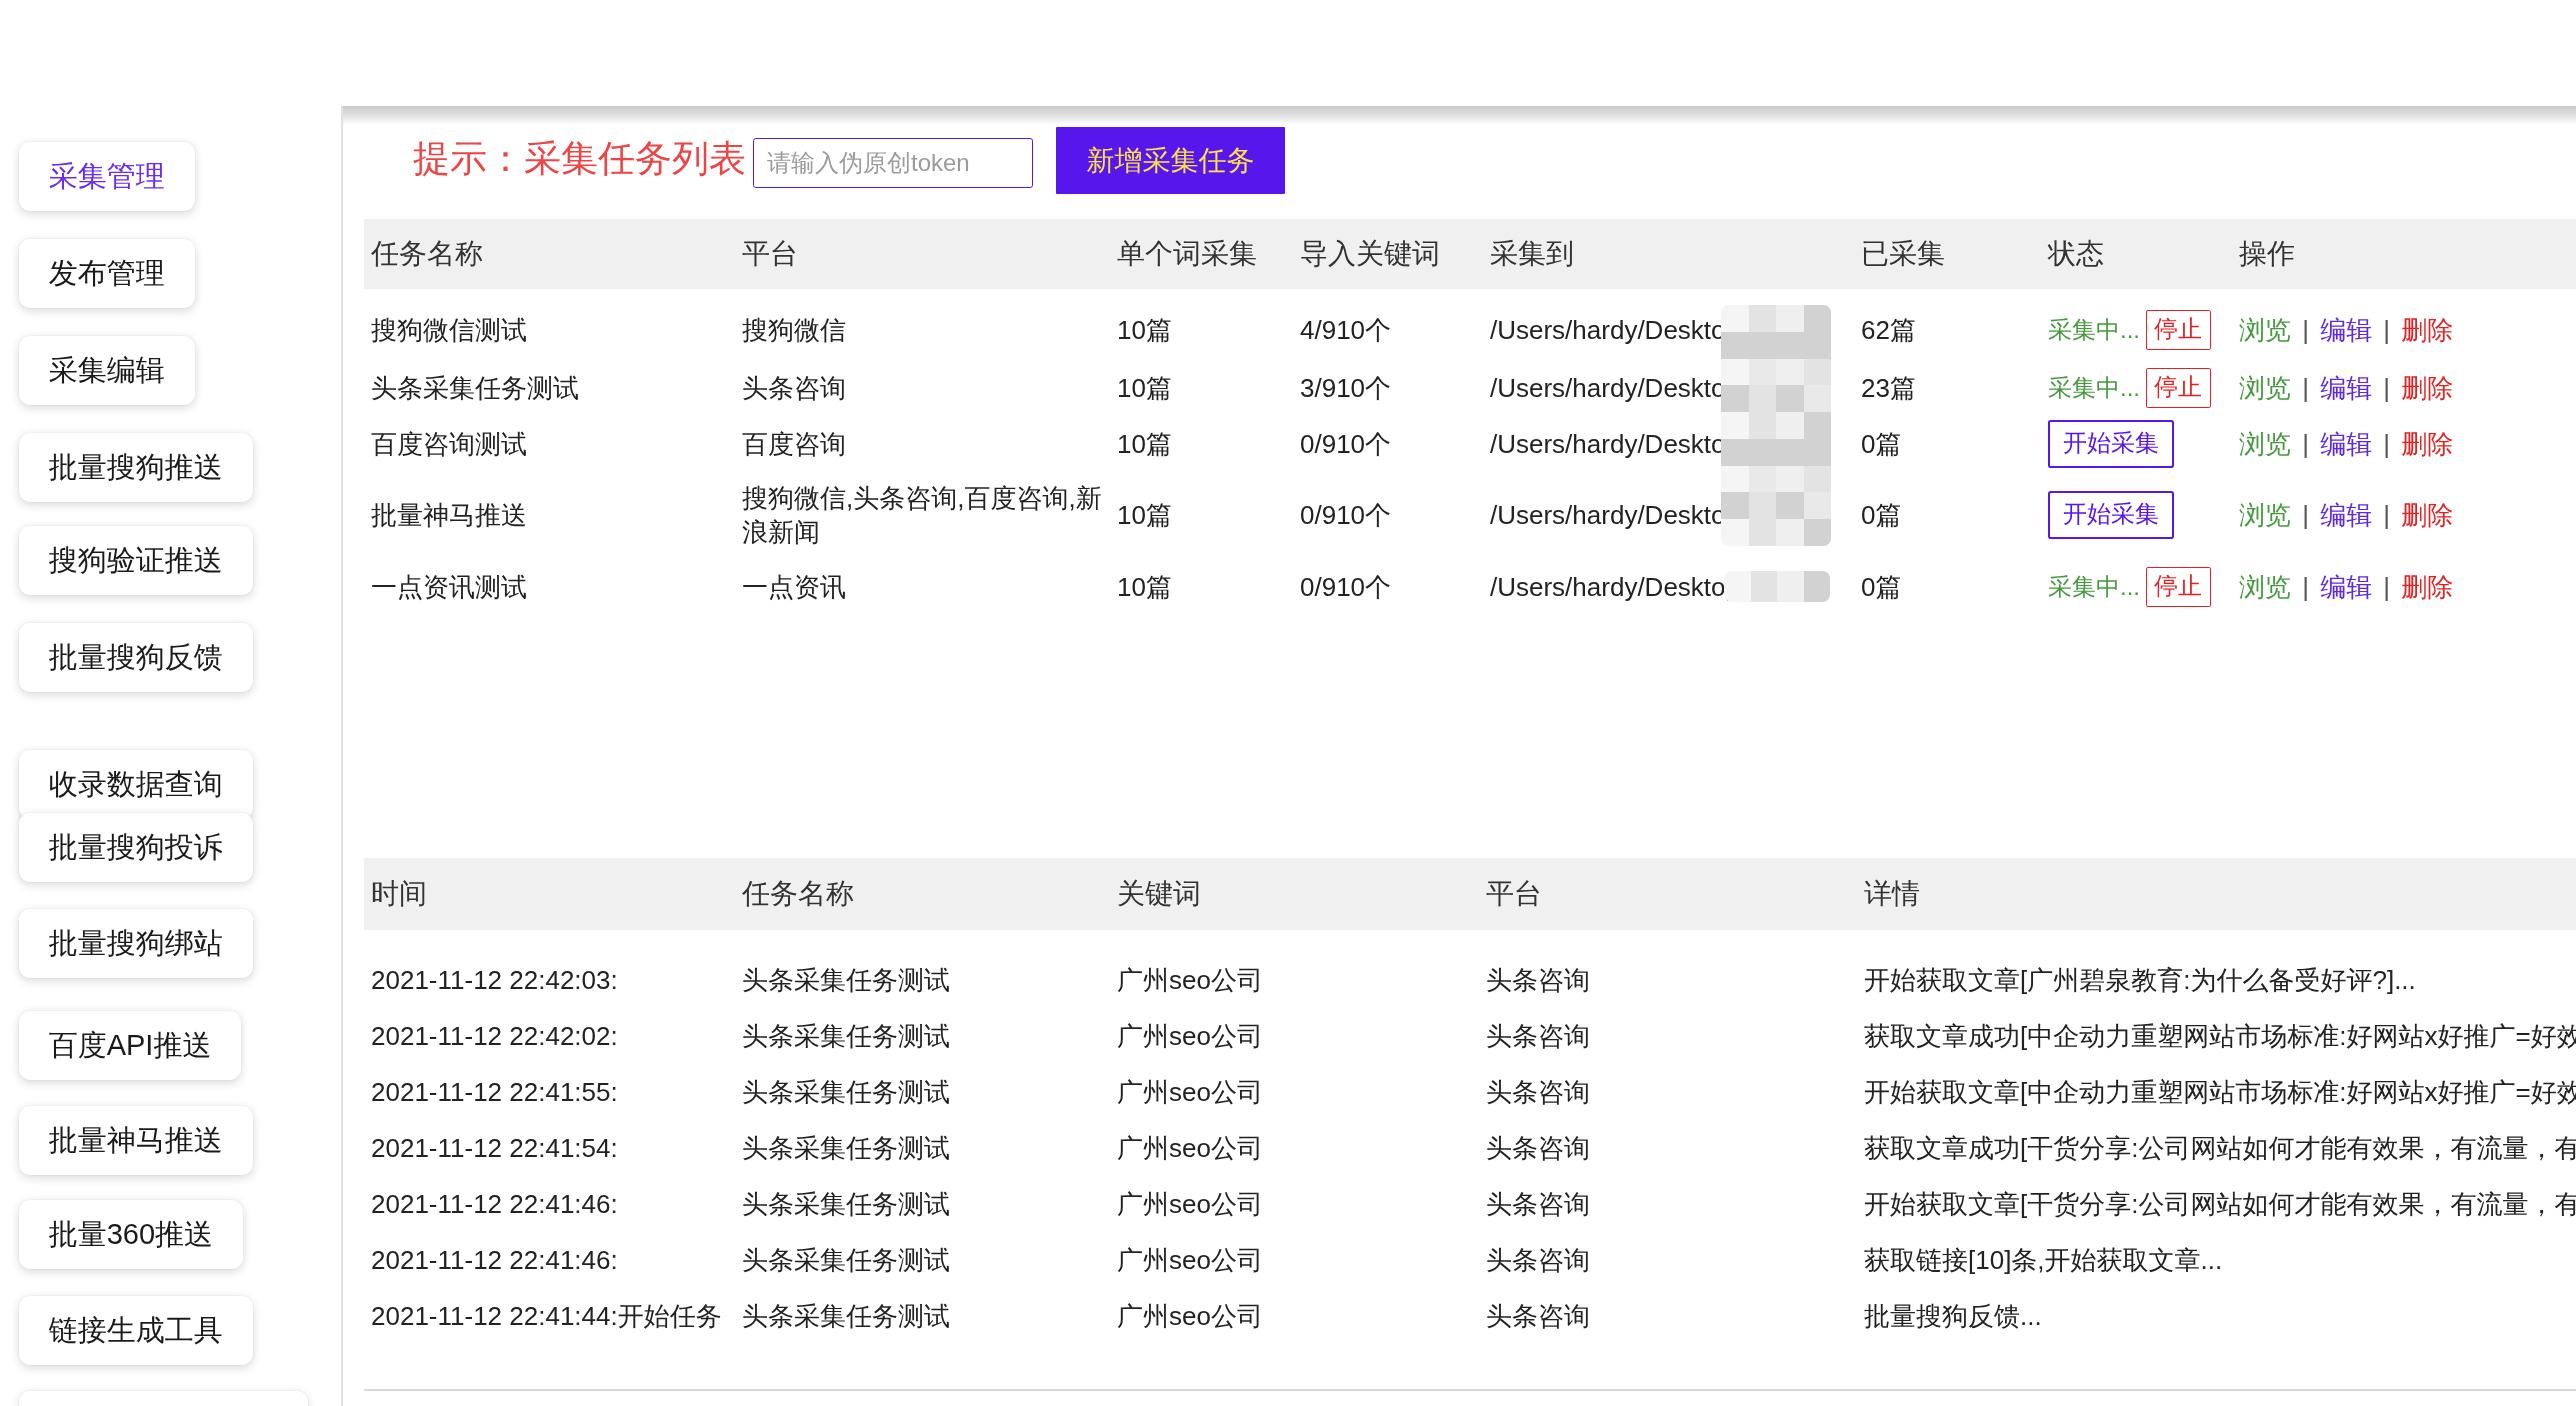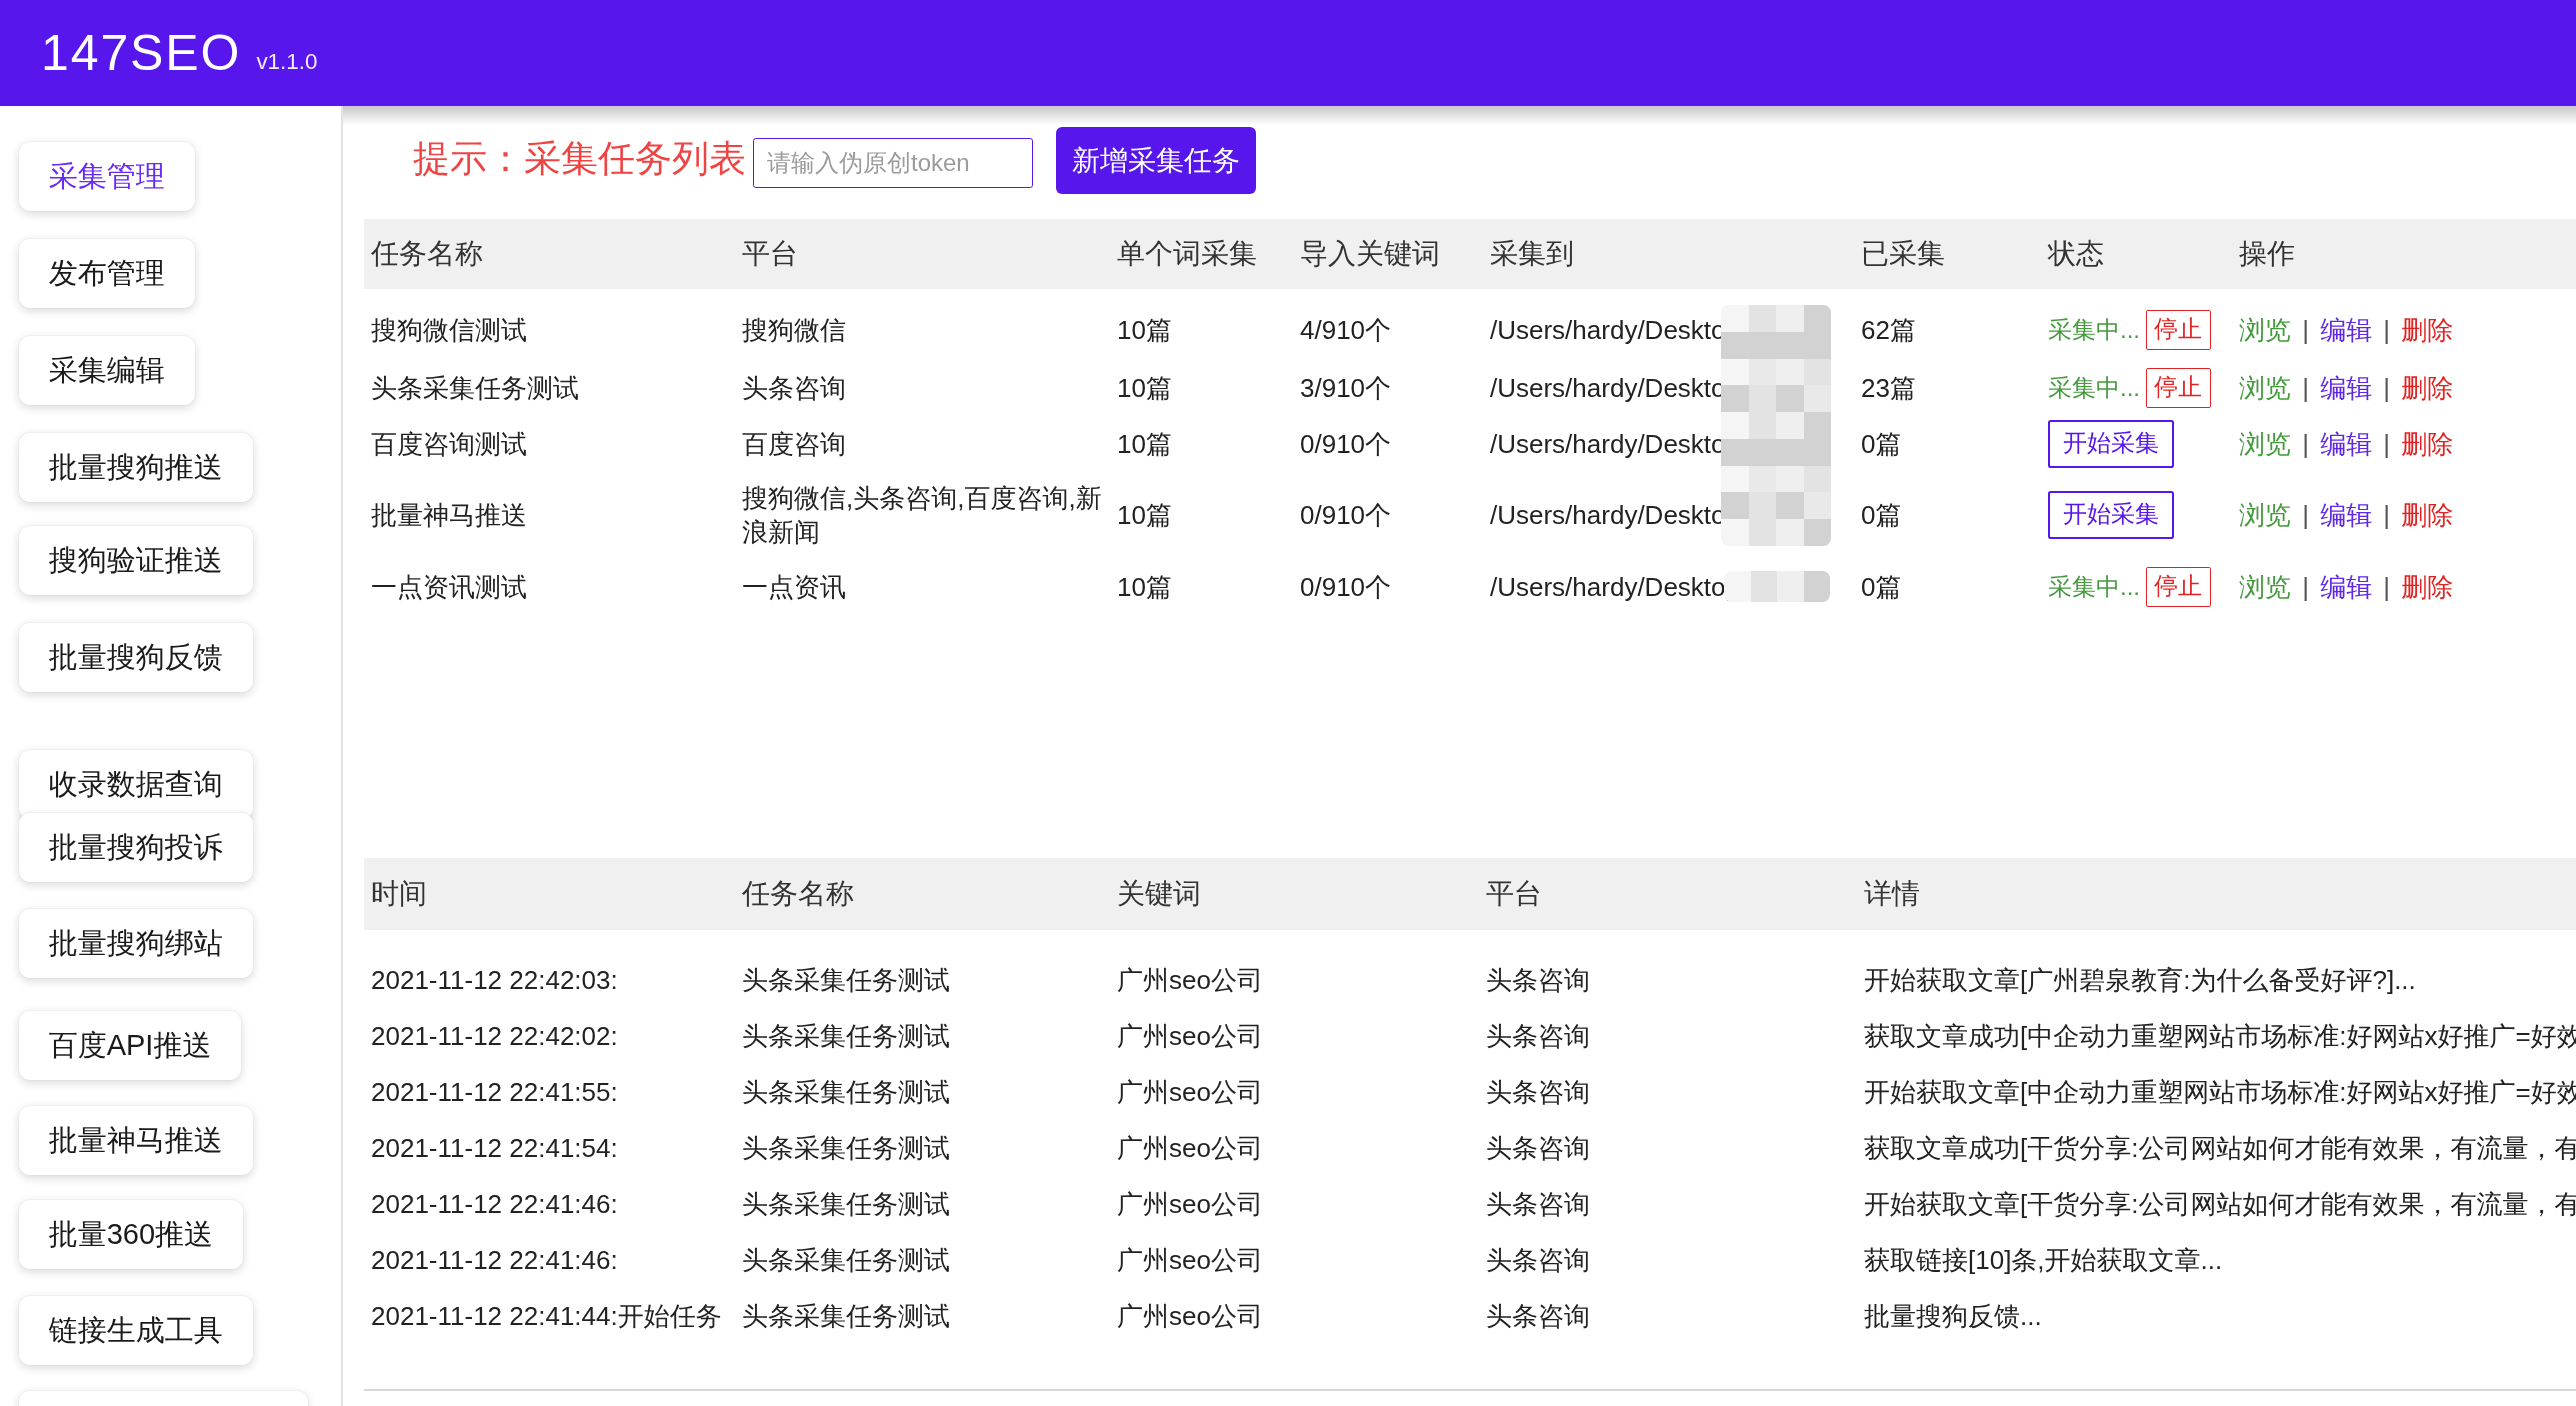--- a/index.html
+++ b/index.html
@@ -20,22 +20,22 @@
     background:#fff;border-radius:11.2px;font-size:29px;color:#1a1a1a;white-space:nowrap;
     box-shadow:0 2.8px 9.3px rgba(0,0,0,.15),0 0 1.9px rgba(0,0,0,.08);cursor:pointer;}
   .side-btn.active{color:#6a2cf5;}
 
   
   .main-title{position:absolute;left:385px;top:138px;font-size:37px;line-height:41px;font-weight:normal;color:#ef4444;margin-left:28px;}
   .token-input{position:absolute;left:753px;top:138px;width:280px;height:50px;box-sizing:border-box;
     border:1.9px solid #5716eb;border-radius:2.8px;padding:0 13px;font-size:24px;color:#333;outline:none;
     font-family:"Liberation Sans","DejaVu Sans",sans-serif;}
   .token-input::placeholder{color:#9b9b9b;}
-  .add-btn{position:absolute;left:1056px;top:127px;width:200px;height:67px;background:#5716eb;color:#ffffff;
-    border:none;border-radius:6px;font-size:28px;cursor:pointer;font-family:"Liberation Sans","DejaVu Sans",sans-serif;}
+  .add-btn{position:absolute;left:1056px;top:127px;width:229px;height:67px;background:#5716eb;color:#fde047;
+    border:none;border-radius:1px;font-size:28px;cursor:pointer;font-family:"Liberation Sans","DejaVu Sans",sans-serif;}
 
   
   .grid-row{position:absolute;left:364px;width:2212px;display:grid;box-sizing:border-box;
     padding-left:7px;align-items:center;overflow:hidden;}
   .t1{grid-template-columns:371px 375px 183px 190px 371px 187px 191px auto;}
   .t2{grid-template-columns:371px 375px 369px 378px auto;}
   .thead{background:#f0f0f0;font-size:28px;color:#333;}
   .trow{font-size:26px;color:#222;}
   .cell{white-space:nowrap;}
   .cell.wrap{white-space:normal;line-height:34px;padding-right:7.5px;}
@@ -53,24 +53,20 @@
   
   .mosaic{position:absolute;display:grid;border-radius:7.5px;overflow:hidden;z-index:5;}
 
   .bottom-line{position:absolute;left:364px;top:1389px;width:2212px;height:1.9px;background:#d8d8d8;}
 </style>
 </head>
 <body>
 
 <div class="page">
 
-  <div class="app-header">
-    <span class="brand">147SEO</span>
-    <span class="version">v1.1.0</span>
-  </div>
   <div class="header-shadow"></div>
 
   <div>
     <div class="side-btn active" style="top:142px">采集管理</div>
     <div class="side-btn" style="top:239px">发布管理</div>
     <div class="side-btn" style="top:336px">采集编辑</div>
     <div class="side-btn" style="top:433px">批量搜狗推送</div>
     <div class="side-btn" style="top:526px">搜狗验证推送</div>
     <div class="side-btn" style="top:623px">批量搜狗反馈</div>
     <div class="side-btn" style="top:750px">收录数据查询</div>

